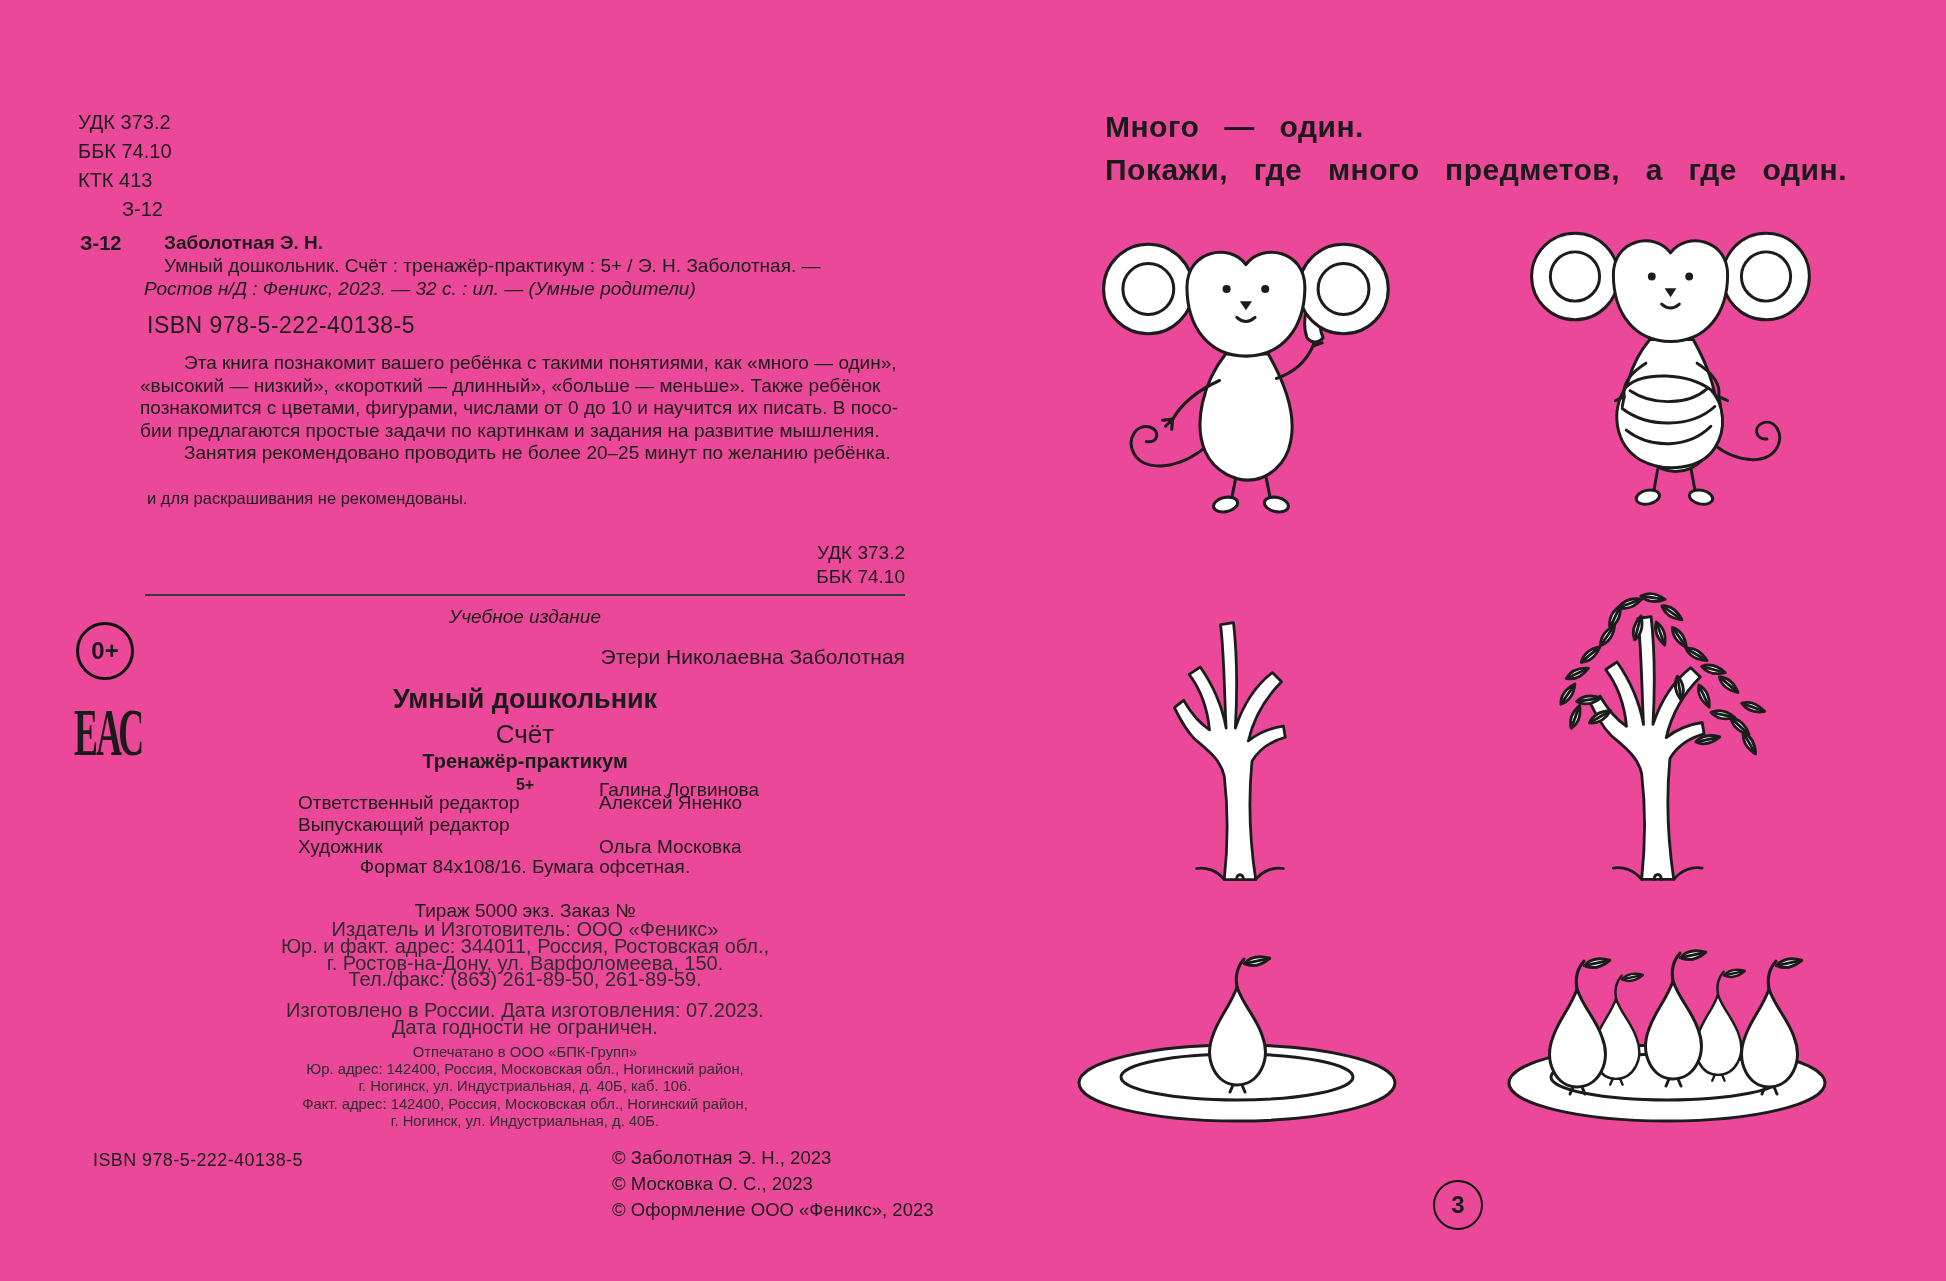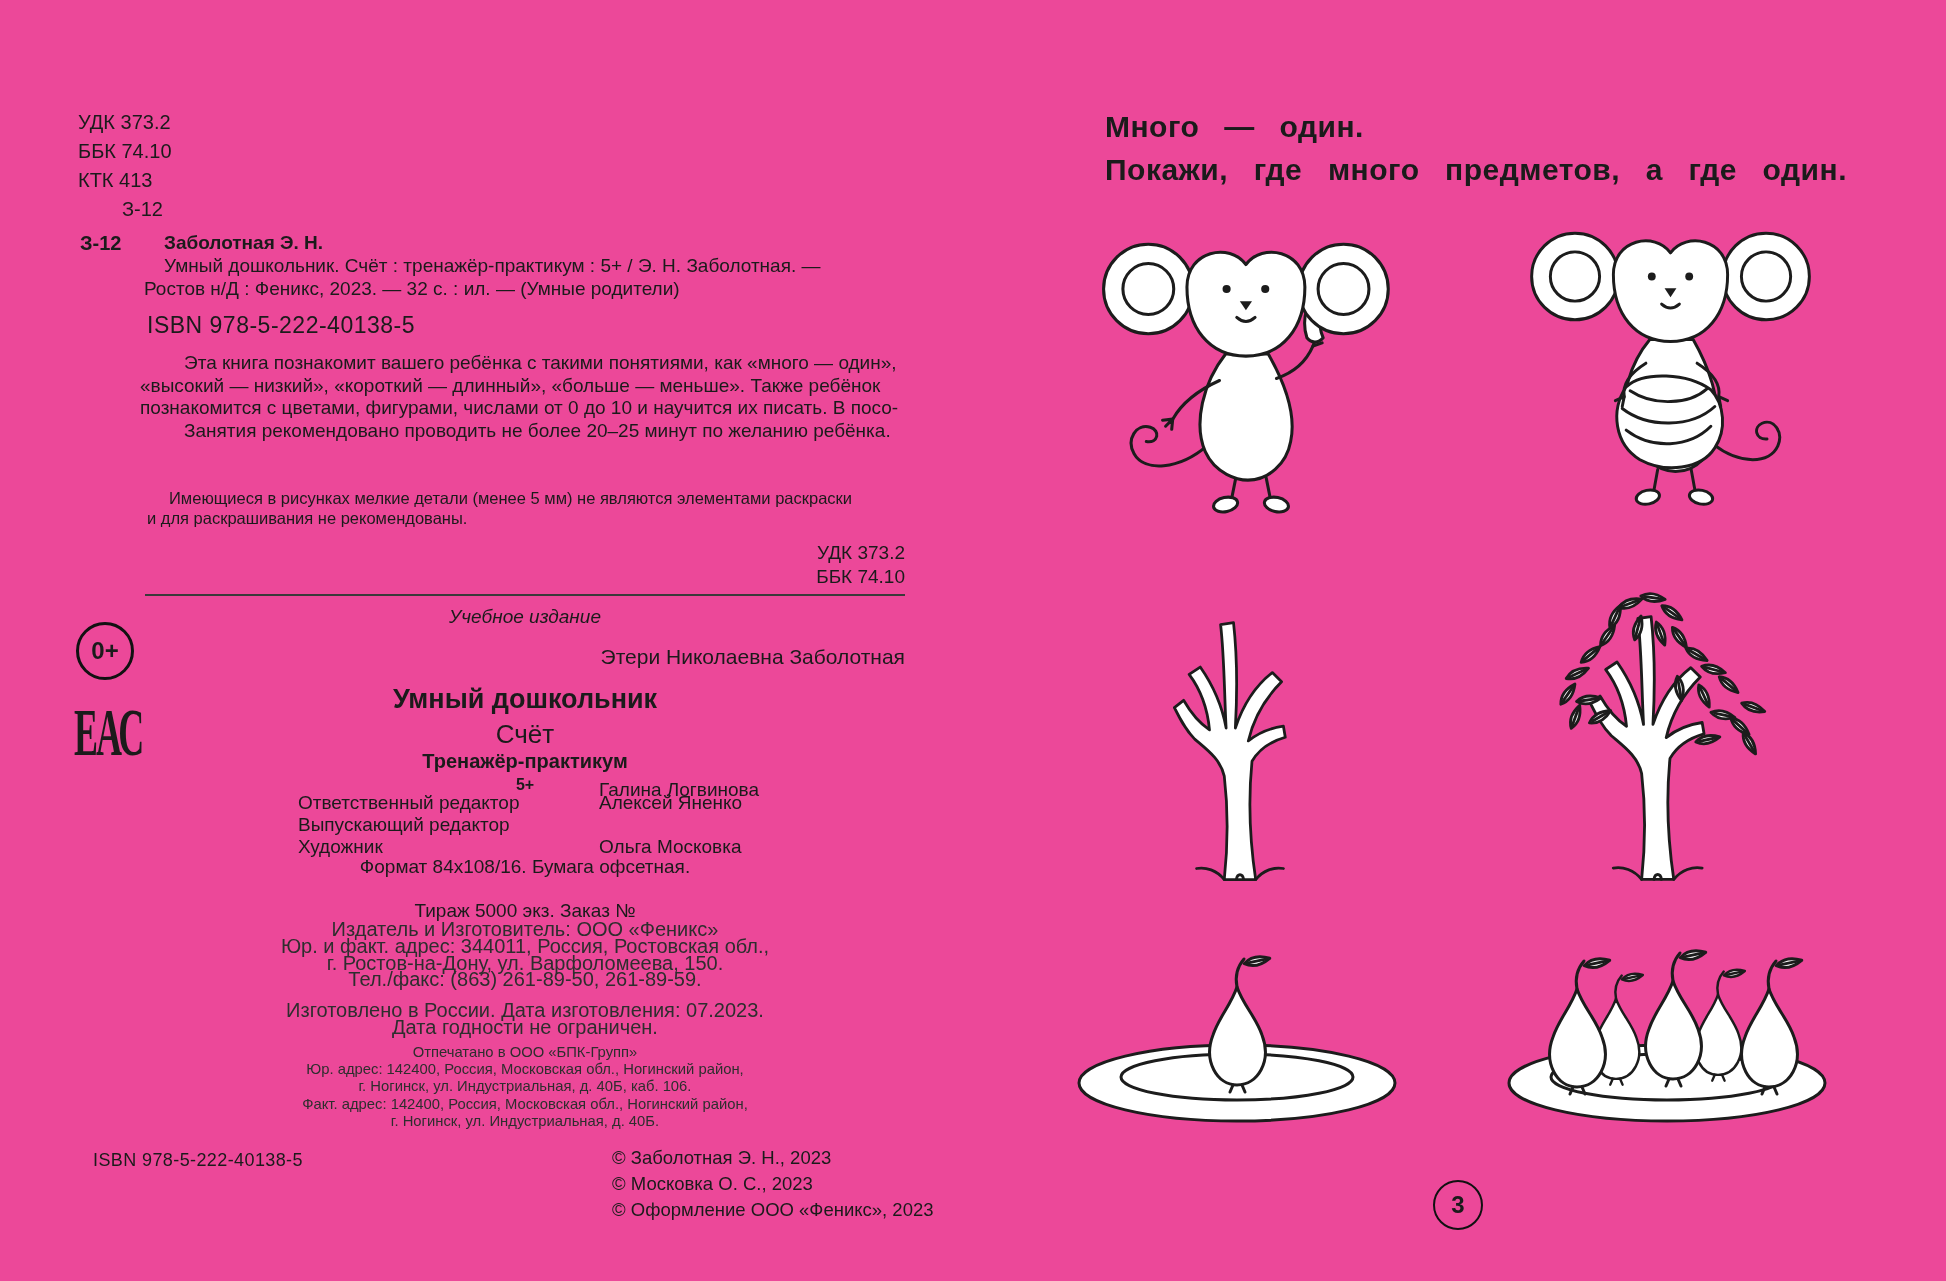--- a/index.html
+++ b/index.html
@@ -7,21 +7,21 @@
     position:relative;width:1946px;height:1281px;background:#ec4899;
     font-family:"Liberation Sans","DejaVu Sans",sans-serif;color:#1b1b1b;overflow:hidden;
   }
   .abs{position:absolute;}
   
   .codes{left:78px;top:108px;font-size:20px;line-height:29px;}
   .codes .indent{padding-left:44px;}
   .bib-code{left:80px;top:232px;font-size:20px;font-weight:bold;}
   .bib-author{left:164px;top:232px;font-size:19px;font-weight:bold;}
   .bib-l1{left:164px;top:255px;font-size:19px;}
-  .bib-l2{left:144px;top:278px;font-size:19px;}
+  .bib-l2{left:144px;top:278px;font-size:19px;font-style:italic;}
   .isbn-top{left:147px;top:312px;font-size:23px;letter-spacing:.5px;}
   .annotation{left:140px;top:352px;width:768px;font-size:19px;line-height:22.5px;}
   .annotation .ind{padding-left:44px;}
   .note{left:147px;top:489px;width:760px;font-size:16.5px;line-height:19.5px;}
   .note .ind{padding-left:22px;}
   .codes-right{left:600px;top:541px;width:305px;text-align:right;font-size:19px;line-height:23.5px;}
   .rule{left:145px;top:594px;width:760px;border-top:2px solid #3a3a3a;height:0;}
   .age-badge{left:76px;top:622px;width:52px;height:52px;border:3px solid #111;border-radius:50%;
     display:flex;align-items:center;justify-content:center;font-size:24px;font-weight:bold;}
   .eac{left:74px;top:694px;font-size:36px;font-weight:bold;letter-spacing:-2px;
@@ -97,25 +97,25 @@
     <div class="abs bib-author">Заболотная Э. Н.</div>
     <div class="abs bib-l1">Умный дошкольник. Счёт : тренажёр-практикум : 5+ / Э. Н. Заболотная.  —</div>
     <div class="abs bib-l2">Ростов н/Д : Феникс, 2023. — 32 с. : ил. — (Умные родители)</div>
 
     <div class="abs isbn-top">ISBN 978-5-222-40138-5</div>
 
     <div class="abs annotation">
       <div class="ind">Эта книга познакомит вашего ребёнка с такими понятиями, как «много — один»,</div>
       <div>«высокий — низкий», «короткий — длинный», «больше — меньше». Также ребёнок</div>
       <div>познакомится с цветами, фигурами, числами от 0 до 10 и научится их писать. В посо-</div>
+      <div>бии предлагаются простые задачи по картинкам и задания на развитие мышления.</div>
       <div class="ind">Занятия рекомендовано проводить не более 20–25 минут по желанию ребёнка.</div>
     </div>
 
     <div class="abs note">
-      <div class="ind">Имеющиеся в рисунках мелкие детали (менее 5 мм) не являются элементами раскраски</div>
       <div>и для раскрашивания не рекомендованы.</div>
     </div>
 
     <div class="abs codes-right">
       <div>УДК 373.2</div>
       <div>ББК 74.10</div>
     </div>
 
     <div class="abs rule"></div>
 

